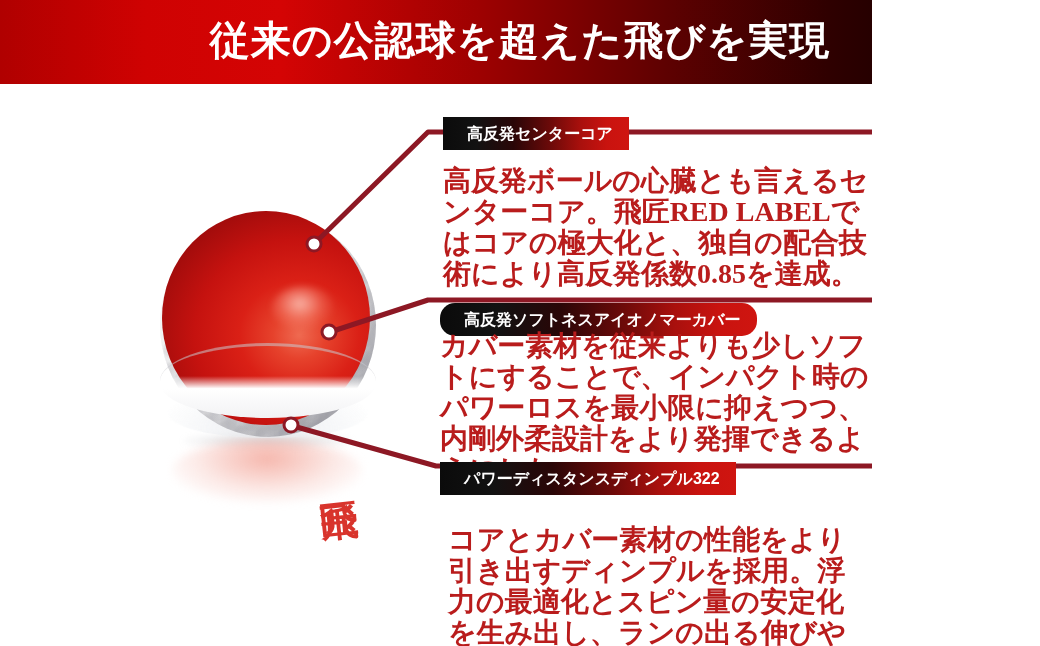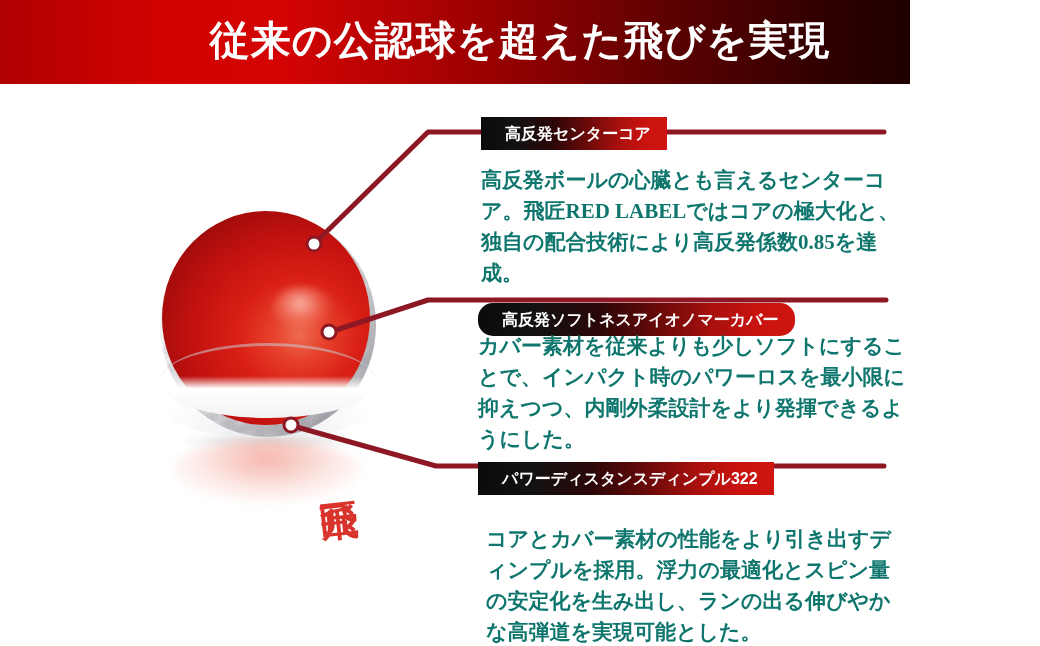--- a/index.html
+++ b/index.html
@@ -10,21 +10,20 @@
   }
   body {
     font-family: "Liberation Serif", "DejaVu Serif", serif;
   }
   #page {
     position: relative;
     width: 872px;
     height: 646px;
     background: #ffffff;
     overflow: hidden;
-    padding-left: 38px;
   }
 
   
   #header-band {
     position: absolute;
     left: 0; top: 0;
     width: 1040px;
     height: 84px;
     background: linear-gradient(90deg,
         #b00000 0%,
@@ -195,24 +194,24 @@
     font-weight: bold;
     font-size: 16px;
     line-height: 33px;
     padding: 0 16px 0 24px;
     white-space: nowrap;
     box-sizing: border-box;
     letter-spacing: 0px;
   }
   .callout-body {
     position: absolute;
-    color: #0f766e;
+    color: #b91c1c;
     font-family: "Liberation Serif", "DejaVu Serif", serif;
     font-weight: bold;
-    font-size: 21px;
+    font-size: 28px;
     line-height: 31px;
     letter-spacing: 0px;
     width: 420px;
   }
 </style>
 </head>
 <body>
 
 <div id="page">
 

